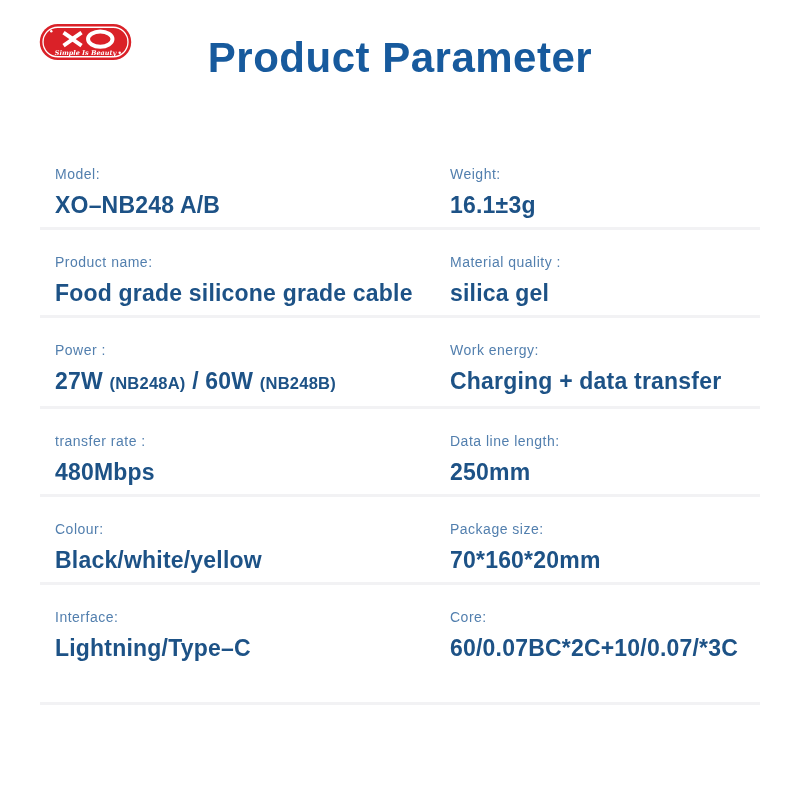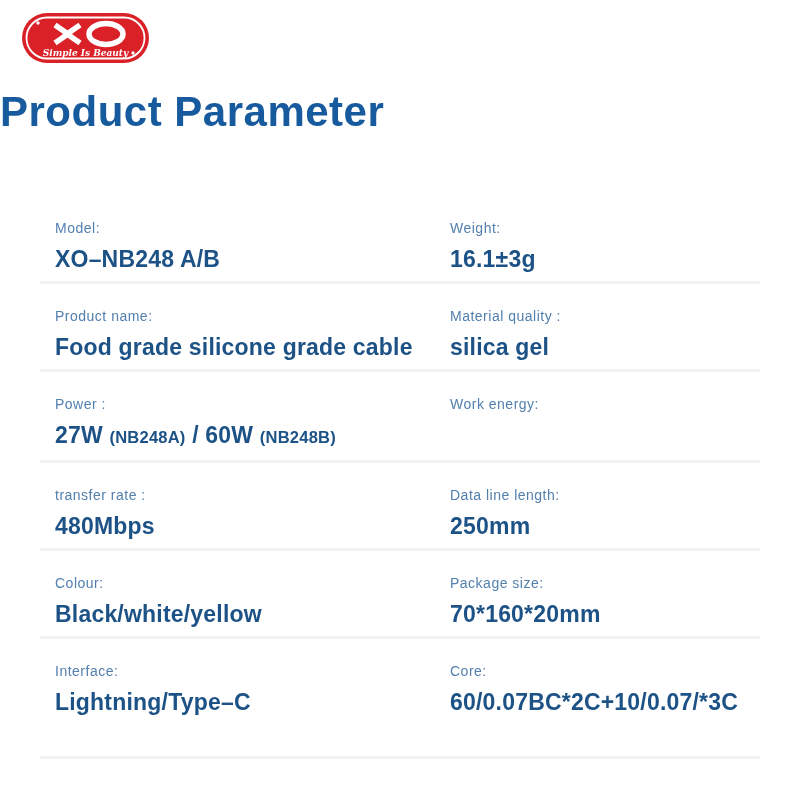--- a/index.html
+++ b/index.html
@@ -8,27 +8,28 @@
     --label-blue: #527fae;
     --value-blue: #1d5286;
     --divider: #f2f2f4;
   }
   * { margin: 0; padding: 0; box-sizing: border-box; }
   html, body { width: 800px; height: 800px; background: #ffffff; overflow: hidden; }
   body { font-family: "Liberation Sans", sans-serif; position: relative; }
 
   .logo-wrap {
     position: absolute;
-    left: 22px; top: 13px;
-    width: 127px; height: 50px;
+    left: 22px; top: 24px;
+    width: 127px; height: 36px;
   }
   .logo-wrap svg { display: block; width: 100%; height: 100%; }
 
   .page-title {
-    margin-top: 90px;
+    margin-top: 36px;
+    text-align: center;
     font-size: 42px;
     font-weight: 700;
     letter-spacing: 0.5px;
     color: var(--title-blue);
     line-height: 44px;
   }
 
   .param-table {
     margin: 62px 40px 0 40px; 
     width: 720px;
@@ -103,20 +104,21 @@
         <div class="param-value"><span>silica gel</span></div>
       </div>
     </div>
     <div class="row">
       <div class="cell left">
         <div class="param-label">Power :</div>
         <div class="param-value"><span>27W </span><span class="small">(NB248A)</span><span> / </span><span>60W </span><span class="small">(NB248B)</span></div>
       </div>
       <div class="cell right">
         <div class="param-label">Work energy:</div>
+        <div class="param-value"><span>Charging + data transfer</span></div>
       </div>
     </div>
     <div class="row">
       <div class="cell left">
         <div class="param-label">transfer rate :</div>
         <div class="param-value"><span>480Mbps</span></div>
       </div>
       <div class="cell right">
         <div class="param-label">Data line length:</div>
         <div class="param-value"><span>250mm</span></div>

